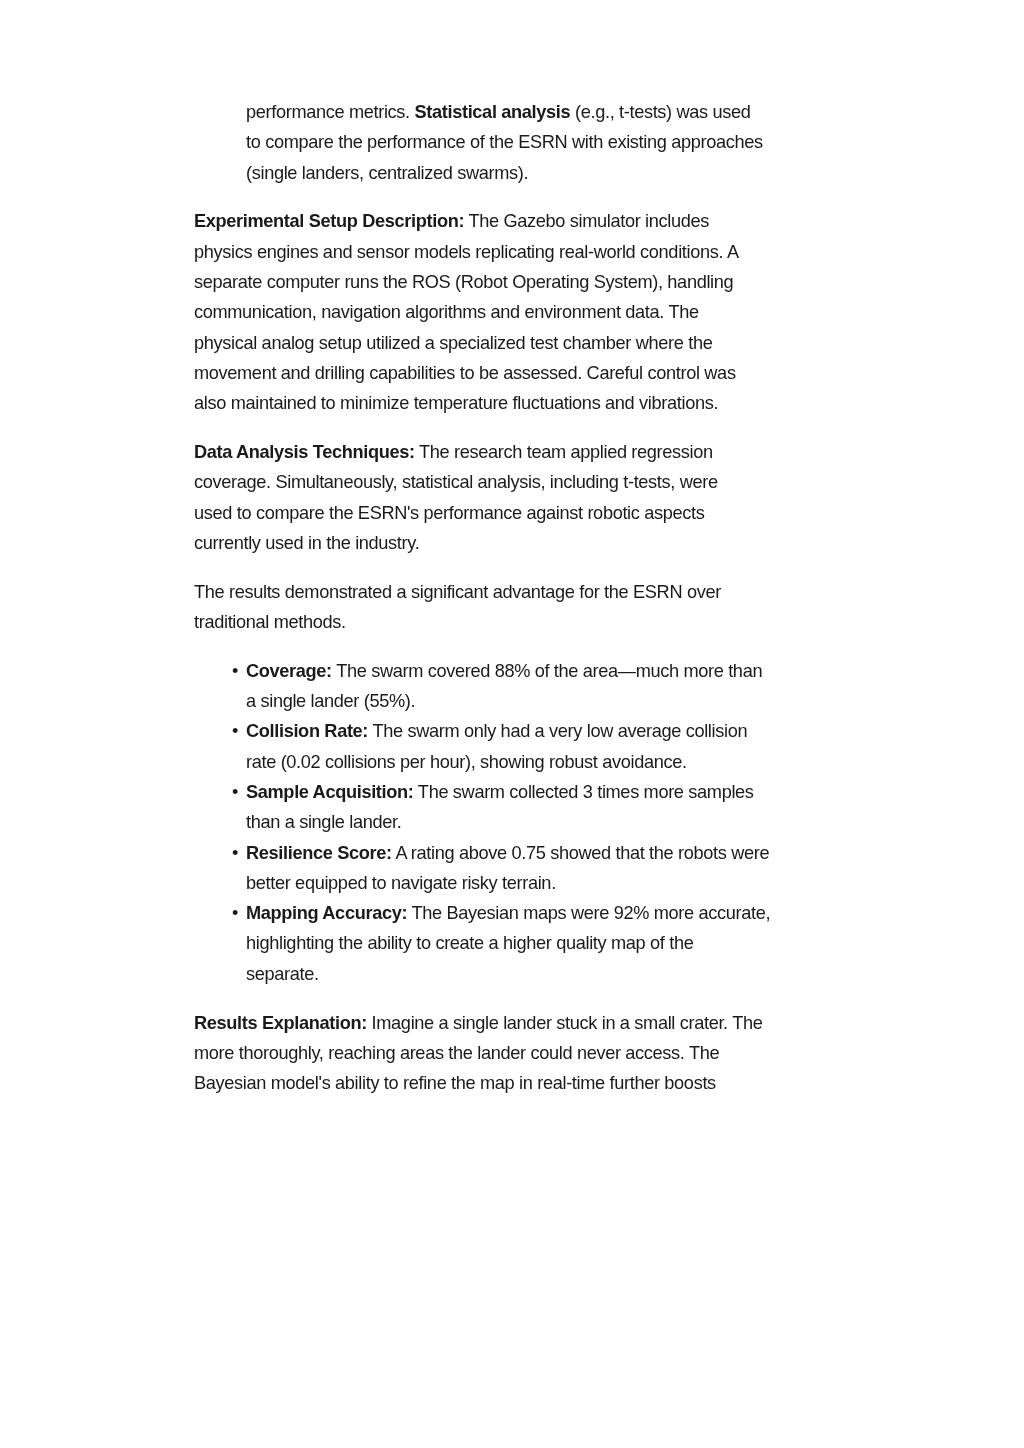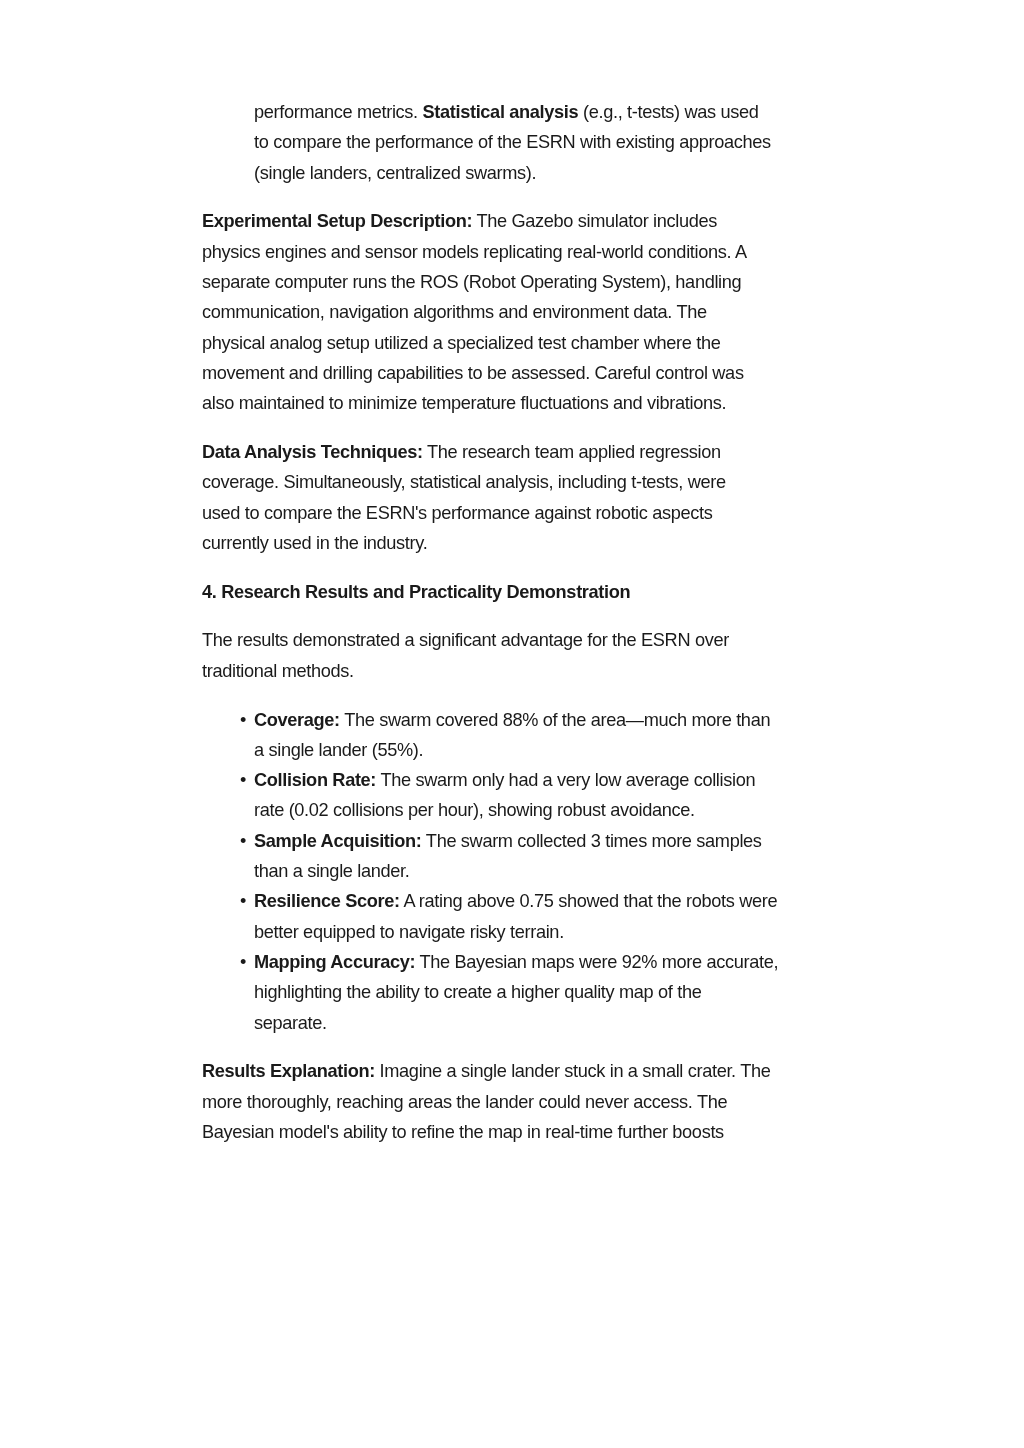--- a/index.html
+++ b/index.html
@@ -2,21 +2,21 @@
 <html><head>
   <meta charset="utf-8">
   <style>
     html, body { margin: 0; padding: 0; background: #ffffff; }
     body {
       width: 1024px; height: 1448px; position: relative; overflow: hidden;
       font-family: "Liberation Sans", sans-serif;
       color: #1a1a1a;
     }
     .page {
-      position: absolute; left: 202px; top: 97px; width: 650px;
+      position: absolute; left: 194px; top: 97px; width: 650px;
       font-size: 18.2px; line-height: 30.3px;
       letter-spacing: -0.35px;
     }
     .para { margin: 0 0 18.5px 0; }
     .indent { padding-left: 52px; }
     .b { font-weight: bold; }
     .line { display: block; white-space: nowrap; }
     h2.heading {
       font-size: 18.2px; line-height: 30.3px; margin: 0 0 18.5px 0;
       font-weight: bold;
@@ -48,21 +48,20 @@
     <span class="line">also maintained to minimize temperature fluctuations and vibrations.</span>
   </p>
 
   <p class="para">
     <span class="line"><span class="b">Data Analysis Techniques:</span><span> The research team applied regression</span></span>
     <span class="line">coverage. Simultaneously, statistical analysis, including t-tests, were</span>
     <span class="line">used to compare the ESRN's performance against robotic aspects</span>
     <span class="line">currently used in the industry.</span>
   </p>
 
-  <h2 class="heading">4. Research Results and Practicality Demonstration</h2>
 
   <p class="para">
     <span class="line">The results demonstrated a significant advantage for the ESRN over</span>
     <span class="line">traditional methods.</span>
   </p>
 
   <ul class="bullets">
     <li>
       <span class="bullet">•</span>
       <span class="line"><span class="b">Coverage:</span><span> The swarm covered 88% of the area—much more than</span></span>

